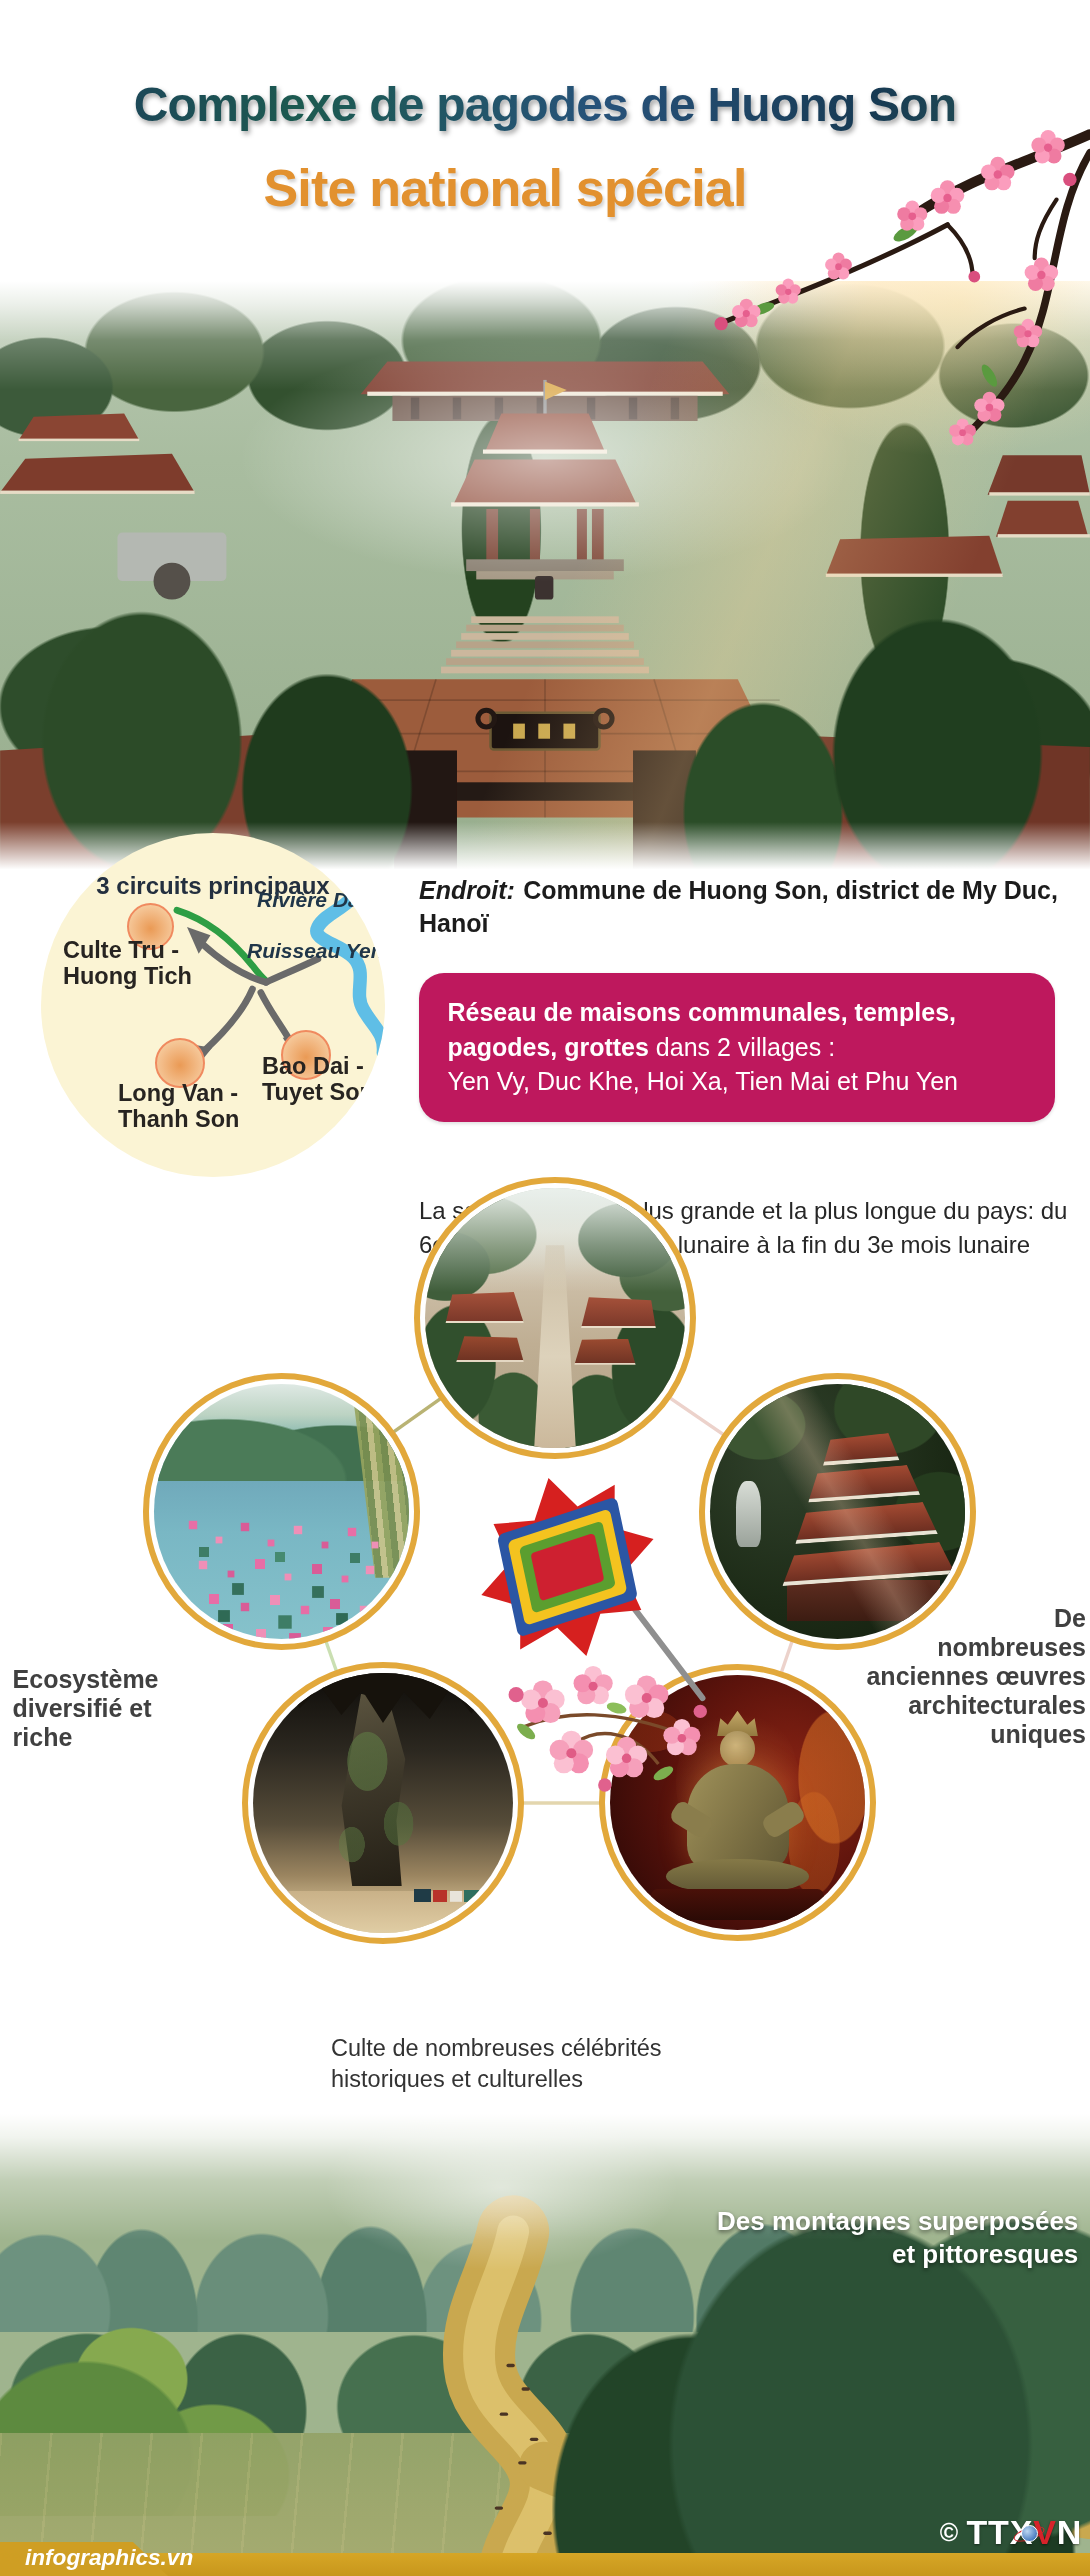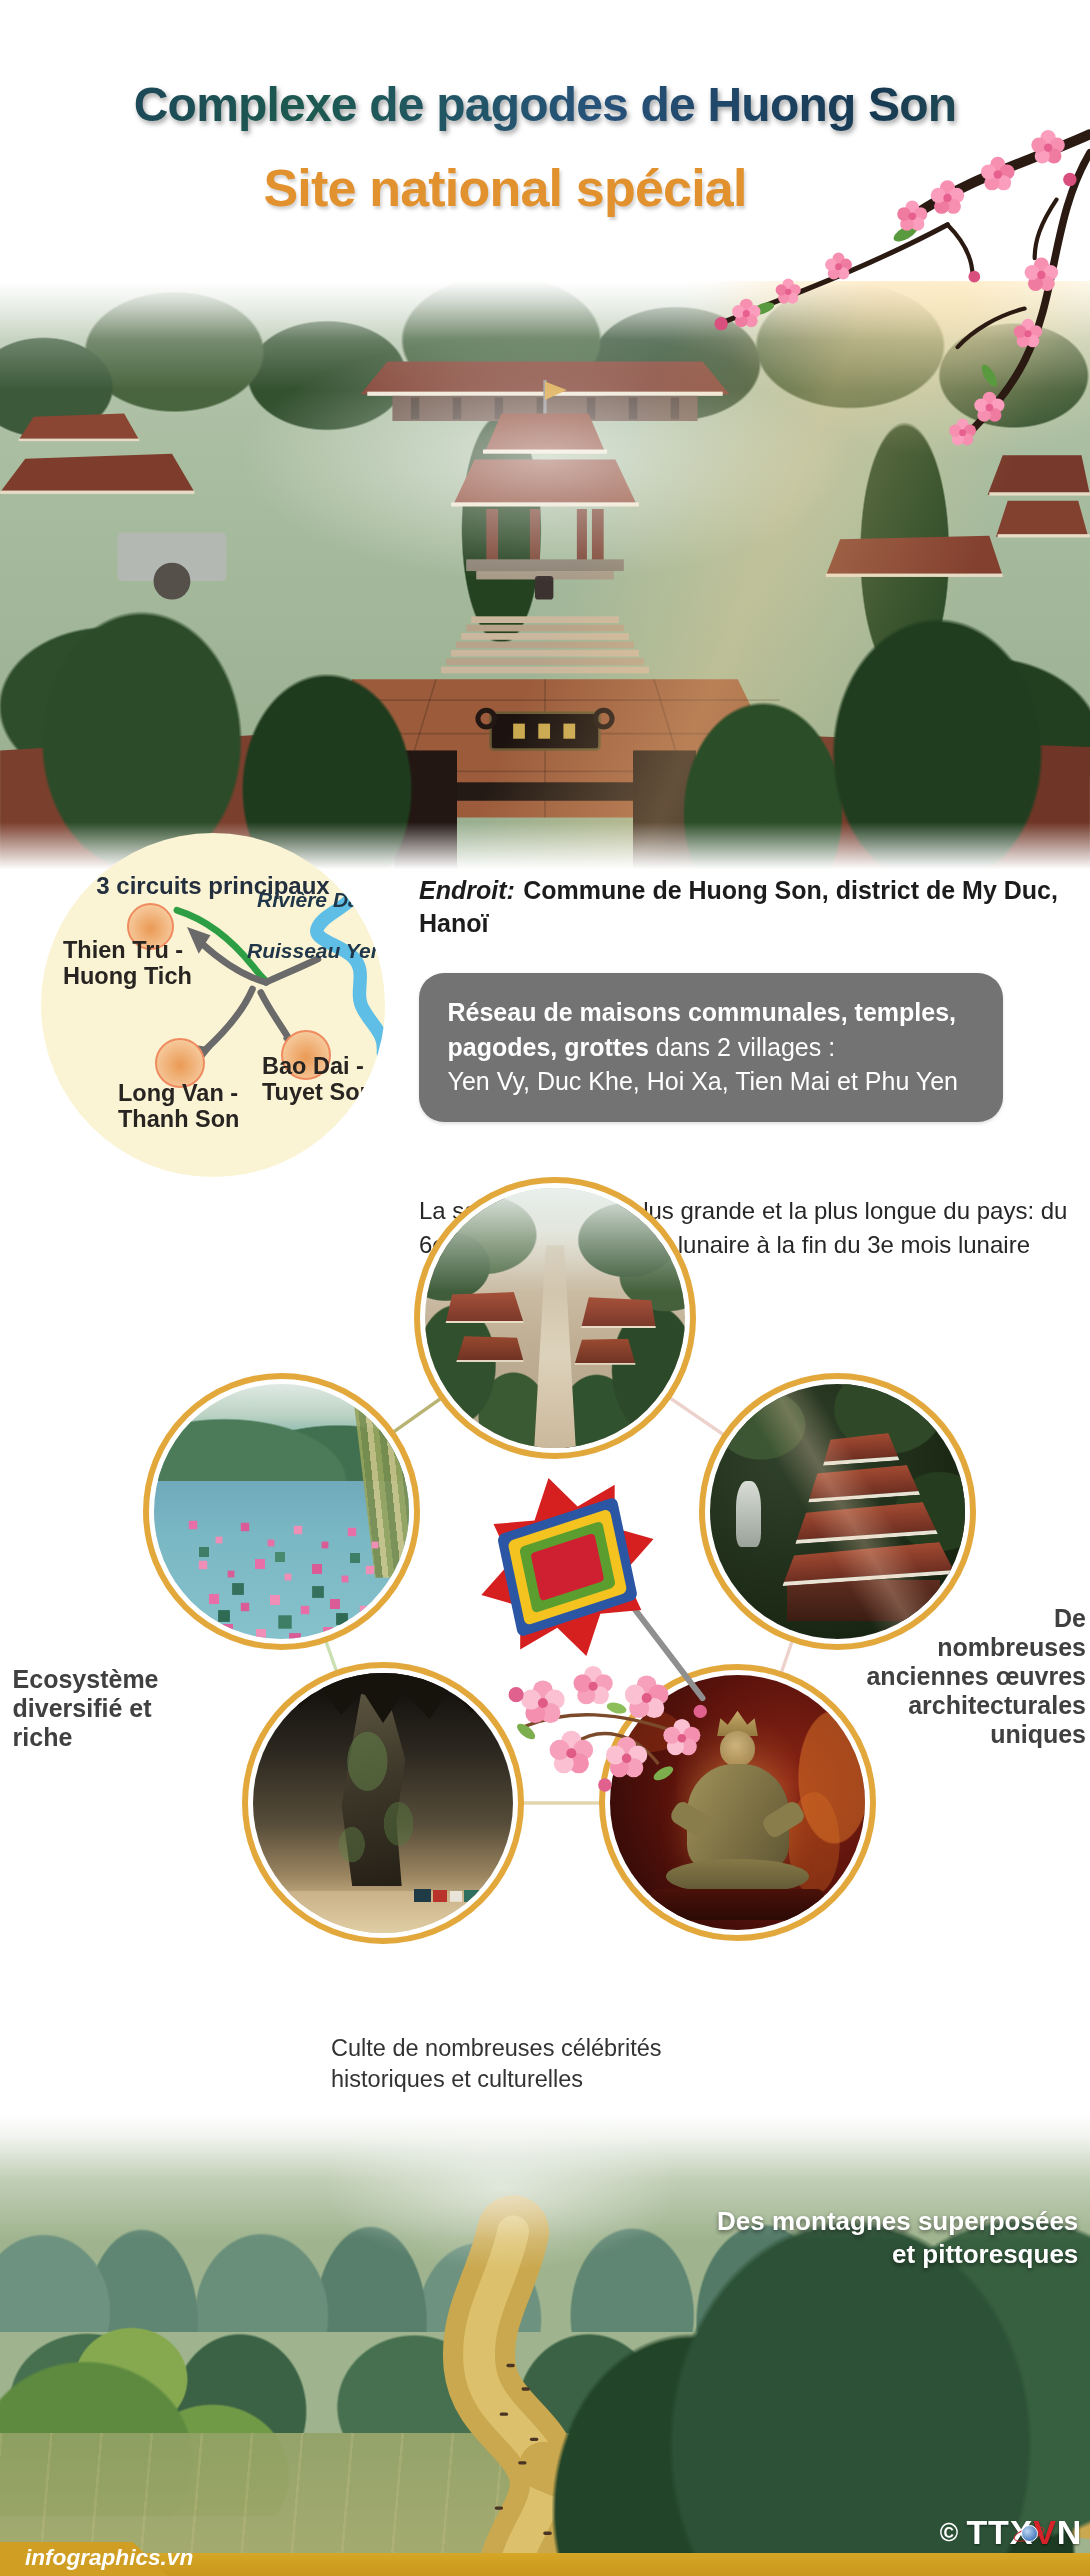--- a/index.html
+++ b/index.html
@@ -54,21 +54,21 @@
   .map svg { position:absolute; inset:0; }
   .node { position:absolute; border-radius:50%; border:2.5px solid #f08a5f;
     background:radial-gradient(circle at 50% 55%, #ea9a55 0%, #f3bd8a 55%, #f9dcb2 100%); }
   .map .lbl { position:absolute; font-size:23.5px; font-weight:800; color:#272421; line-height:1.12; white-space:pre-line; z-index:3; }
   .map .wlbl { position:absolute; font-size:21px; font-style:italic; font-weight:600; color:#203649; z-index:3; }
 
   
   .endroit { left:419px; top:874px; width:658px; font-size:25px; color:#1c1c1c; line-height:1.32; }
   .endroit .it { font-style:italic; font-weight:600; margin-right:8.4px; }
   .endroit b { font-weight:800; }
-  .obox { left:419px; top:973px; width:584px; border-radius:25px; background:#737373; padding:22px 28.5px 23.5px;
+  .obox { left:419px; top:973px; width:636px; border-radius:25px; background:#be185d; padding:22px 28.5px 23.5px;
     color:#ffffff; font-size:25px; line-height:1.38; box-shadow:0 1.7px 3.4px rgba(0,0,0,0.12); }
   .obox .bl { font-weight:800; white-space:pre-line; }
   .festival { left:419px; top:1194px; width:671px; font-size:24px; color:#272727; line-height:1.42; white-space:pre-line; }
 
   
   .connectors { left:117px; top:1158px; z-index:1; }
   .pcircle { border-radius:50%; border:6.7px solid #e2a83b; background:#fff; padding:5px; z-index:2; }
   .pcircle .art { position:relative; width:100%; height:100%; border-radius:50%; overflow:hidden; }
   .art > div { position:absolute; }
   .flagwrap { left:436px; top:1470px; z-index:3; }
@@ -427,21 +427,21 @@
         <polygon points="180,252 204,256 186,278"></polygon>
         <polygon points="288,244 308,242 304,268"></polygon>
       </g>
     </svg>
     <div class="heading">3 circuits principaux</div>
     <div class="wlbl" style="left:216px;top:55px">Rivière Day</div>
     <div class="wlbl" style="left:206px;top:106px">Ruisseau Yen</div>
     <div class="node" style="left:86px;top:70px;width:47px;height:47px"></div>
     <div class="node" style="left:114px;top:205px;width:50px;height:50px"></div>
     <div class="node" style="left:240px;top:197px;width:50px;height:50px"></div>
-    <div class="lbl" style="left:22px;top:104px">Thien Tru -
+    <div class="lbl" style="left:22px;top:104px">Culte Tru -
 Huong Tich</div>
     <div class="lbl" style="left:77px;top:247px">Long Van -
 Thanh Son</div>
     <div class="lbl" style="left:221px;top:220px">Bao Dai -
 Tuyet Son</div>
   </div>
 
   <p class="abs endroit">
     <span class="it">Endroit:</span><b>Commune de Huong Son, district de My Duc, Hanoï</b>
   </p>

